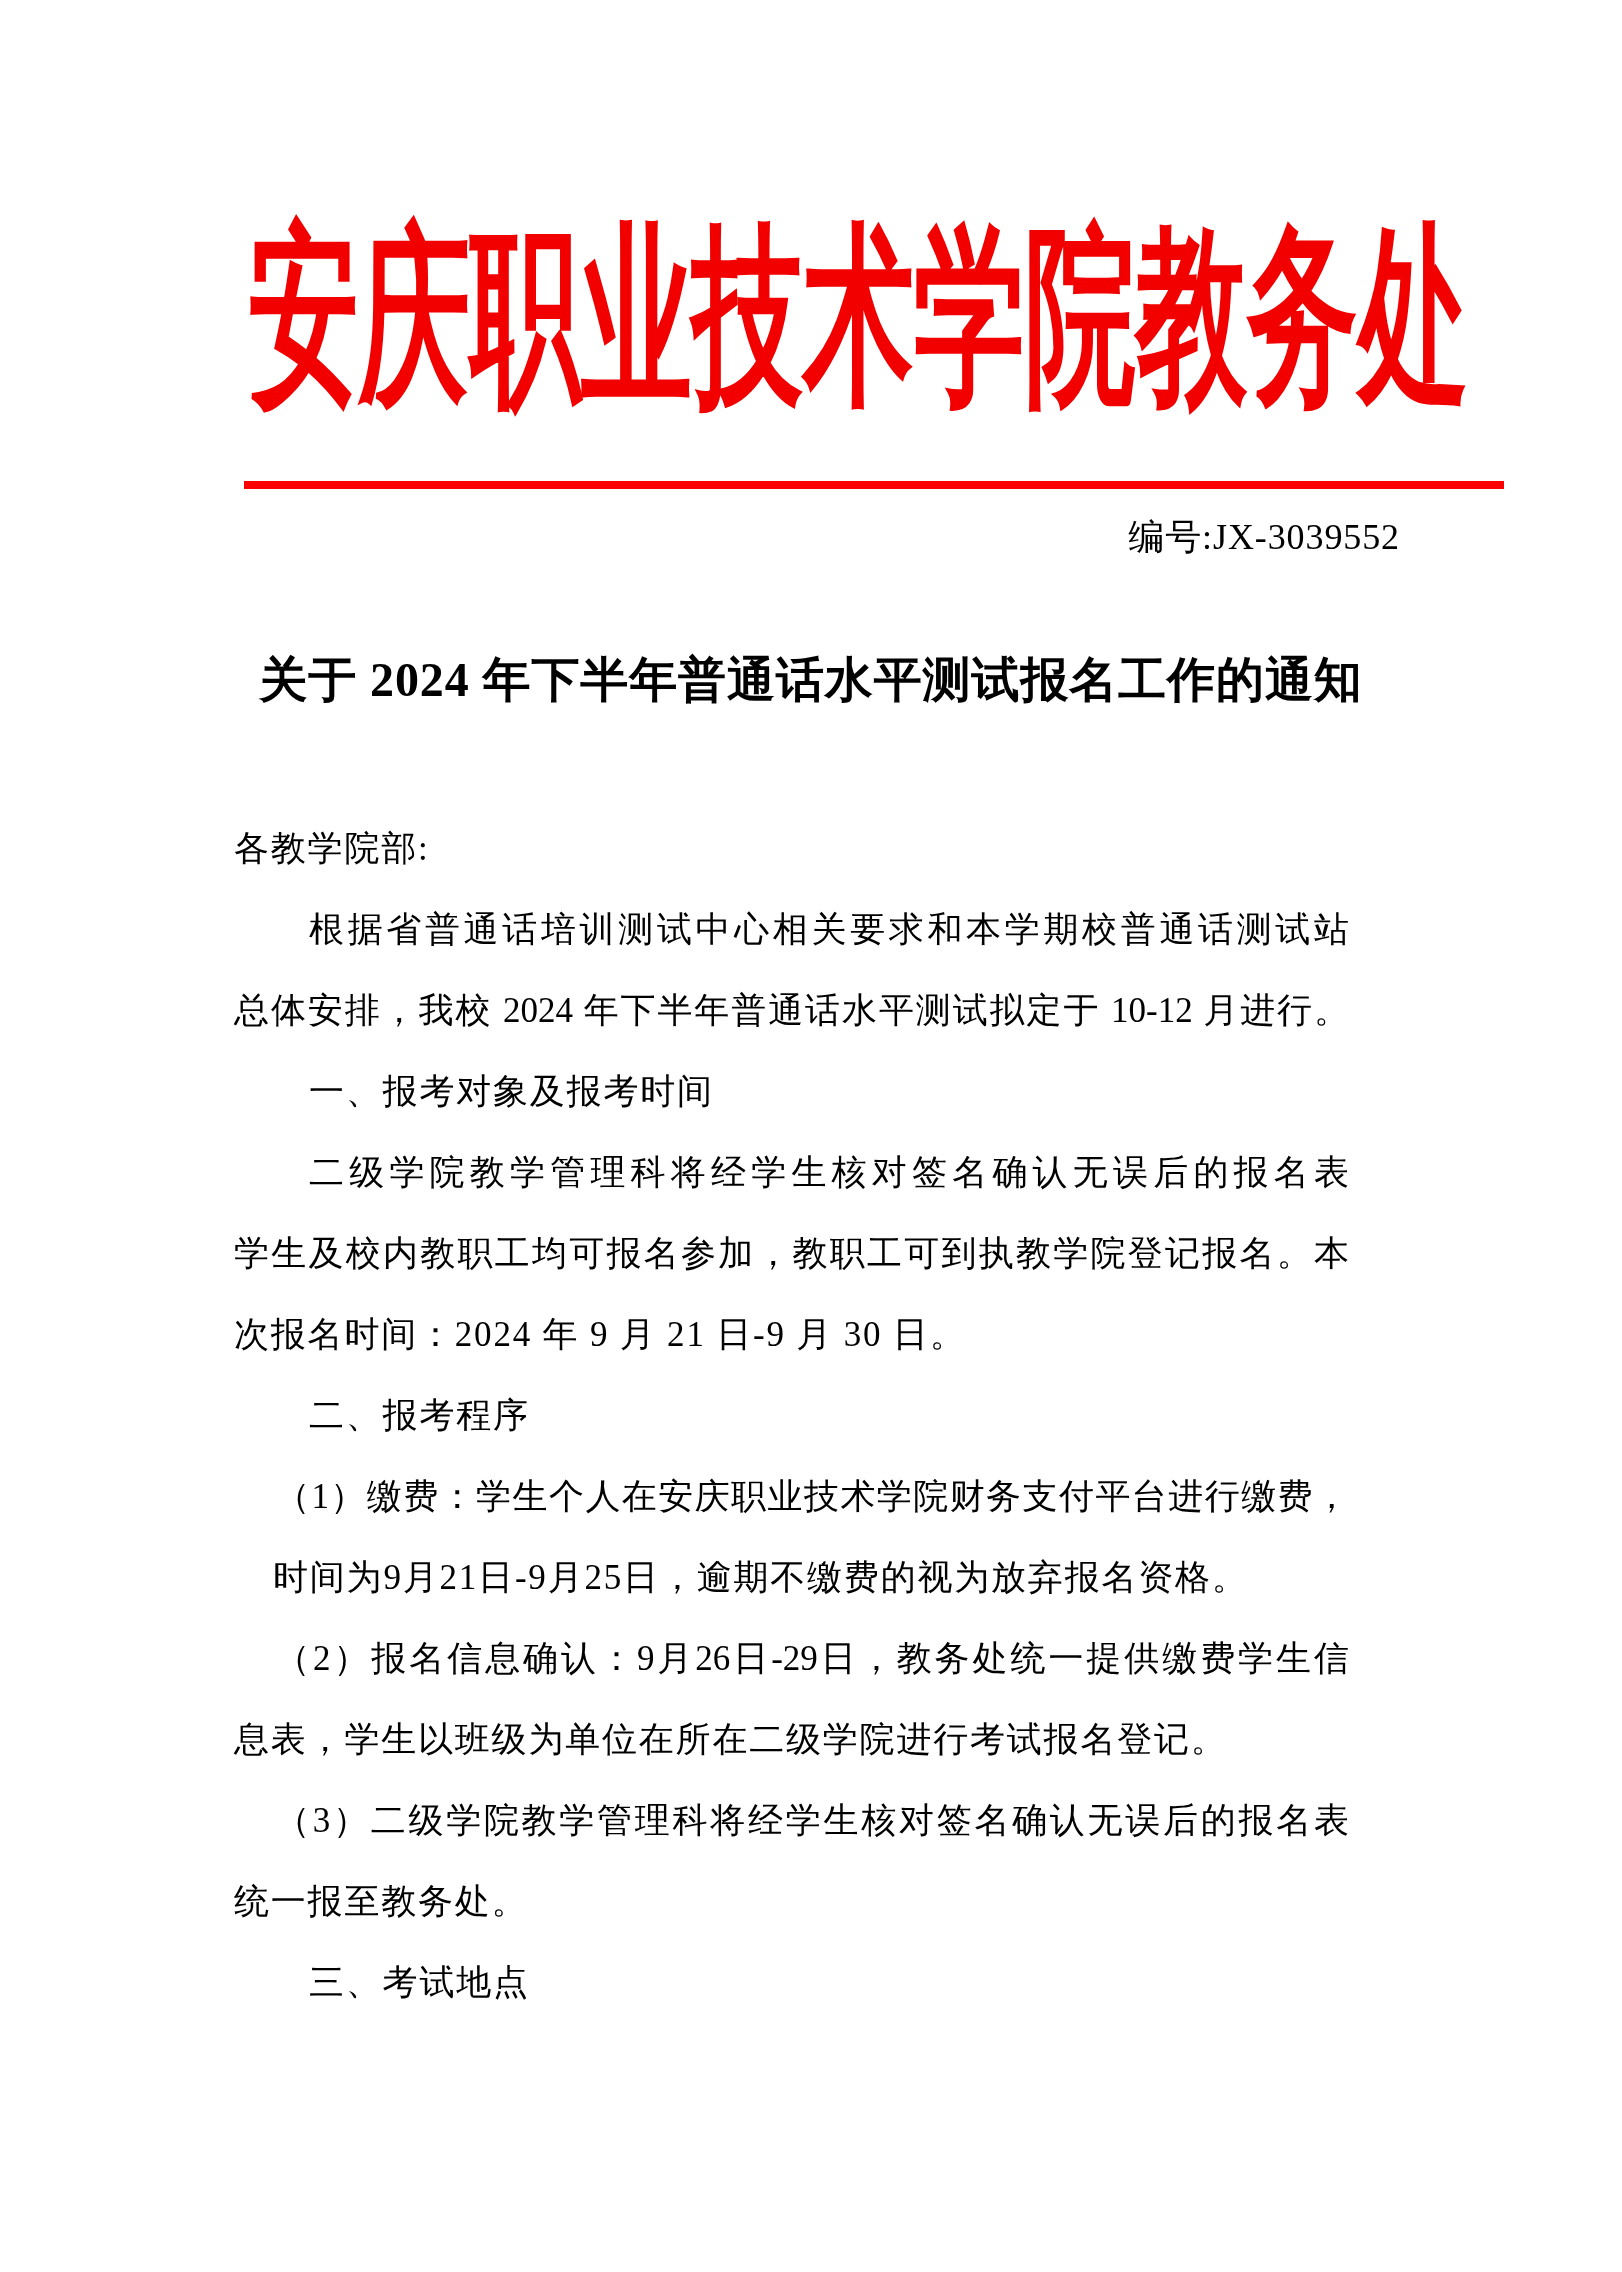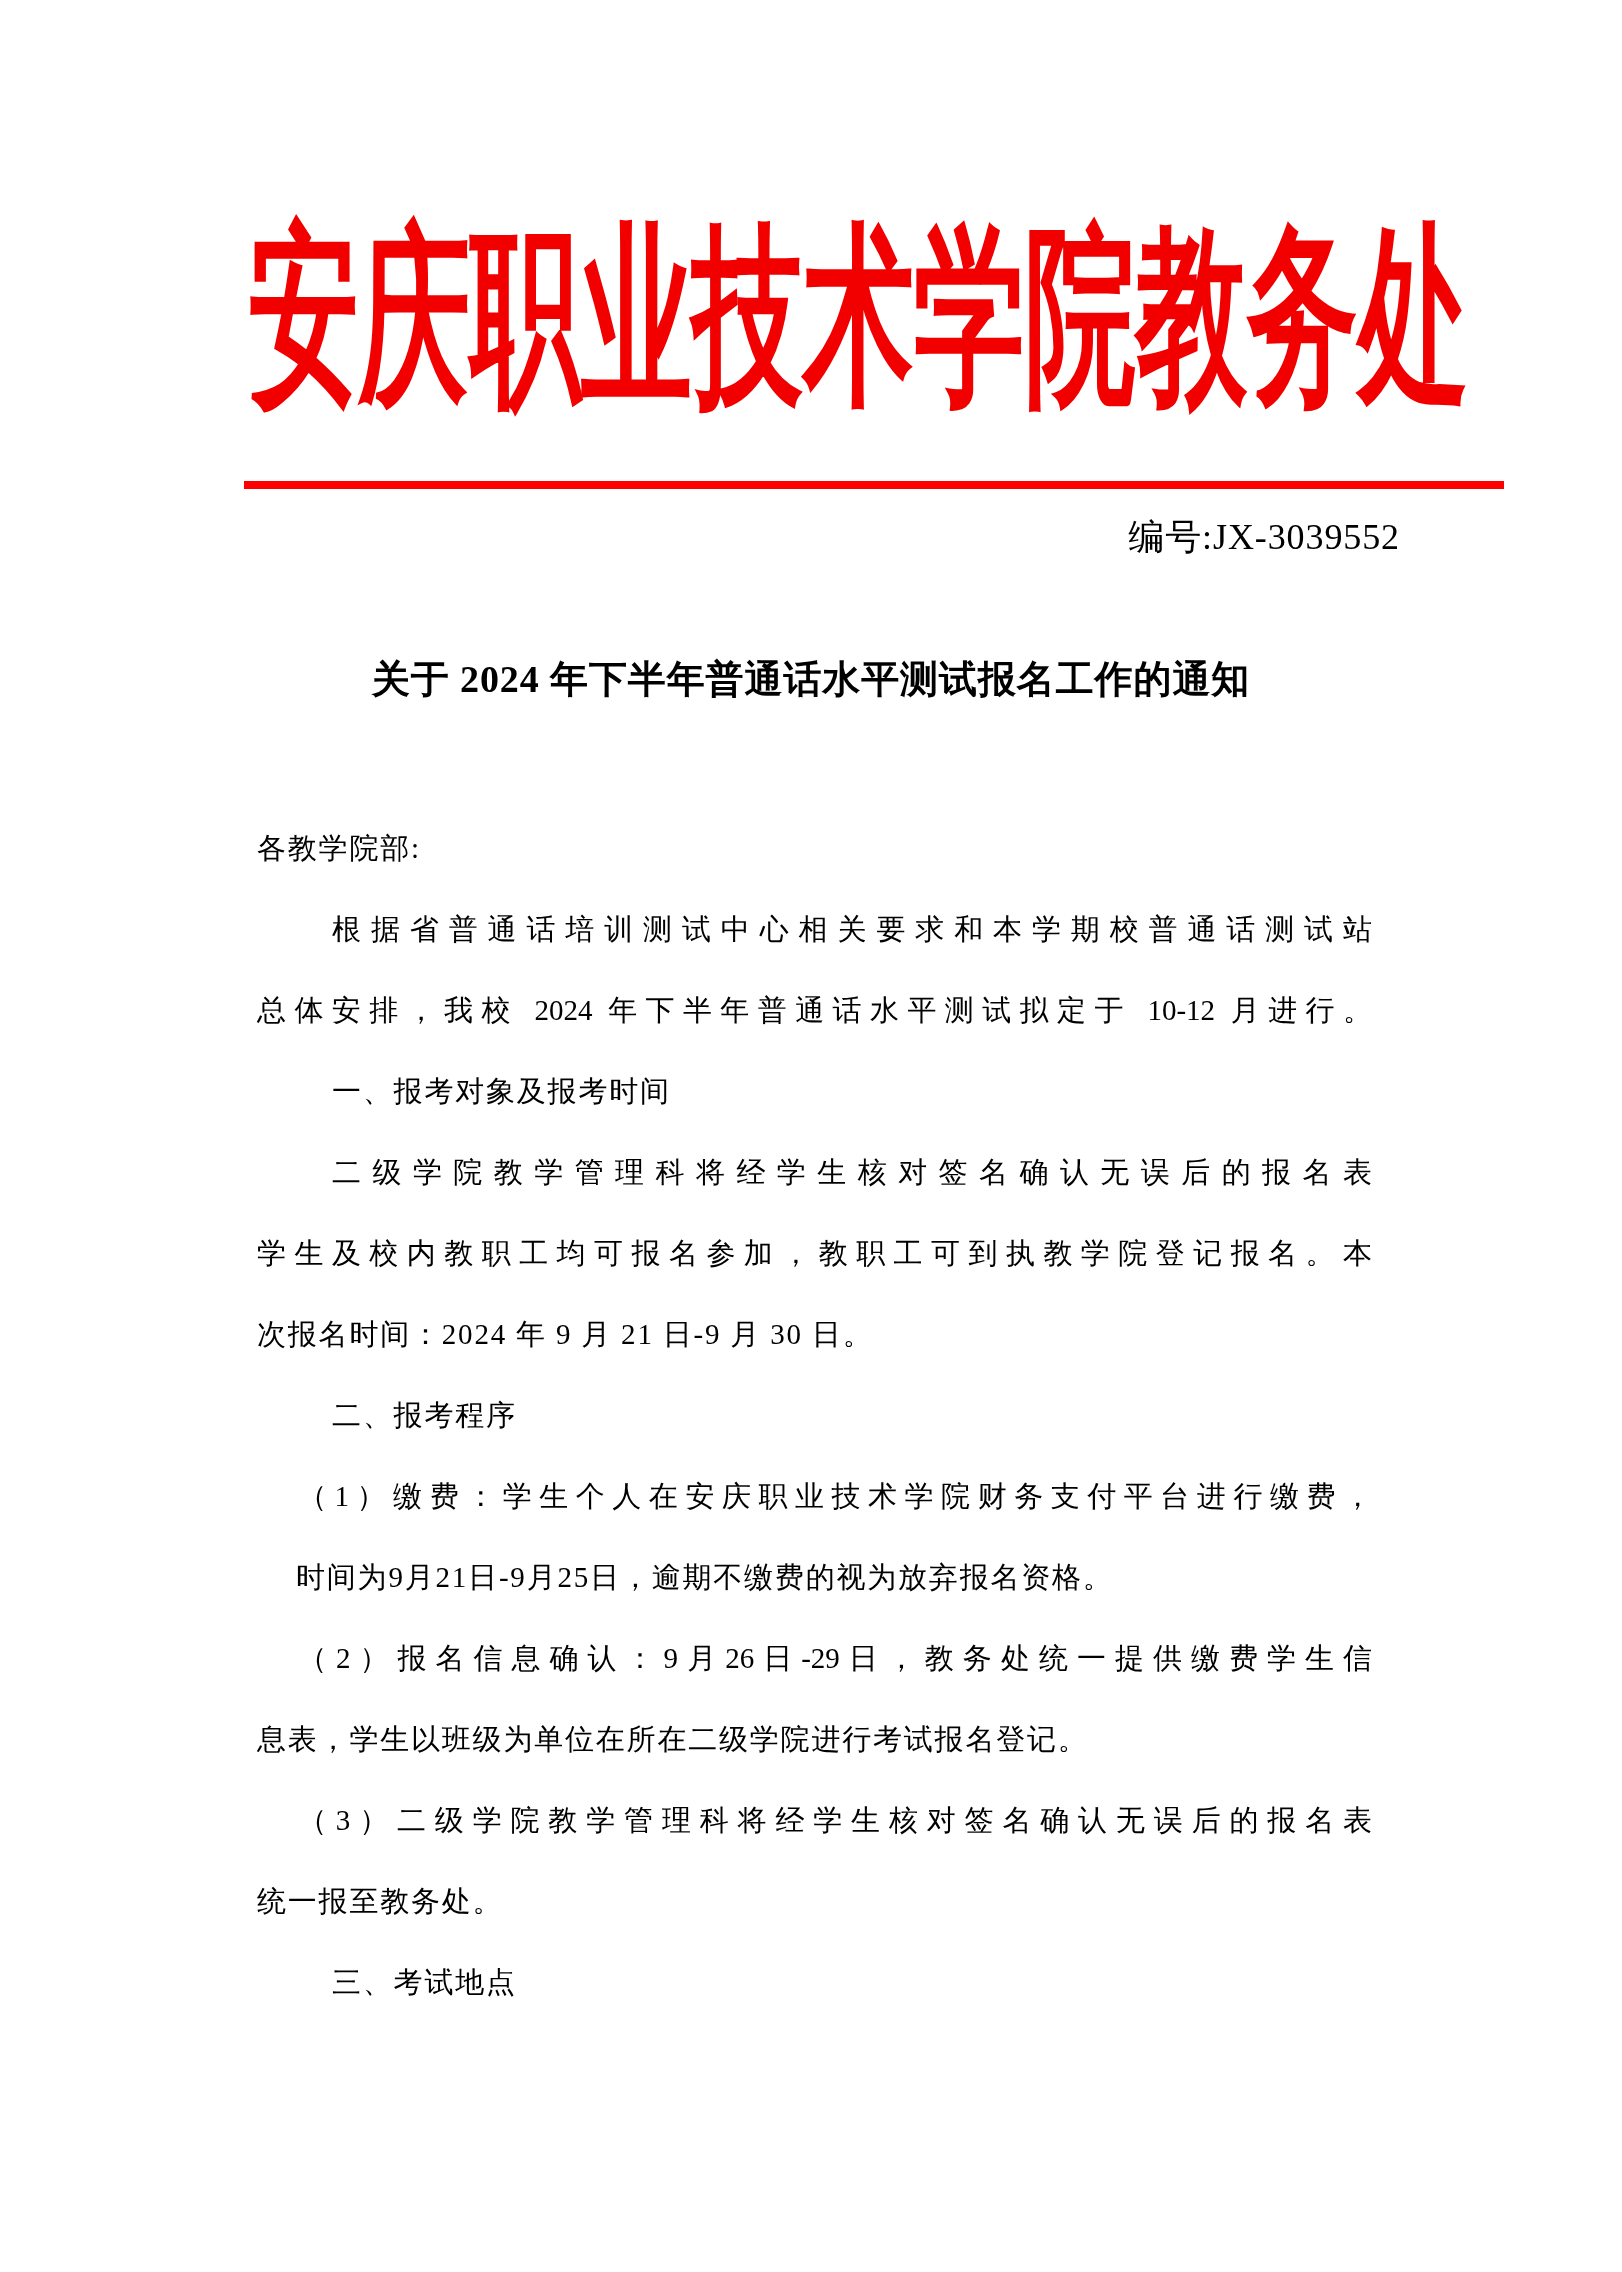--- a/index.html
+++ b/index.html
@@ -22,27 +22,27 @@
   .red-rule{
     position:absolute;left:244px;top:481px;width:1260px;height:8.2px;
     background:#ff0000;
   }
   .doc-number{
     position:absolute;left:0;top:516px;width:1400px;height:43px;
     text-align:right;font-size:36px;line-height:43px;letter-spacing:0.9px;
   }
   .notice-title{
     position:absolute;left:0;top:654px;width:1622px;height:51px;
-    text-align:center;font-size:38px;line-height:51px;font-weight:bold;
+    text-align:center;font-size:48px;line-height:51px;font-weight:bold;
     letter-spacing:0.9px;
   }
   
   .body-block{
-    position:absolute;left:257px;top:808px;width:1115px;
-    font-size:29px;
+    position:absolute;left:234px;top:808px;width:1115px;
+    font-size:35px;
   }
   .bl{
     height:81px;line-height:81px;white-space:nowrap;
     letter-spacing:1.8px;
   }
   .bl.j{
     white-space:normal;letter-spacing:0;
     text-align:justify;text-align-last:justify;
   }
   .i2{text-indent:75px;}

